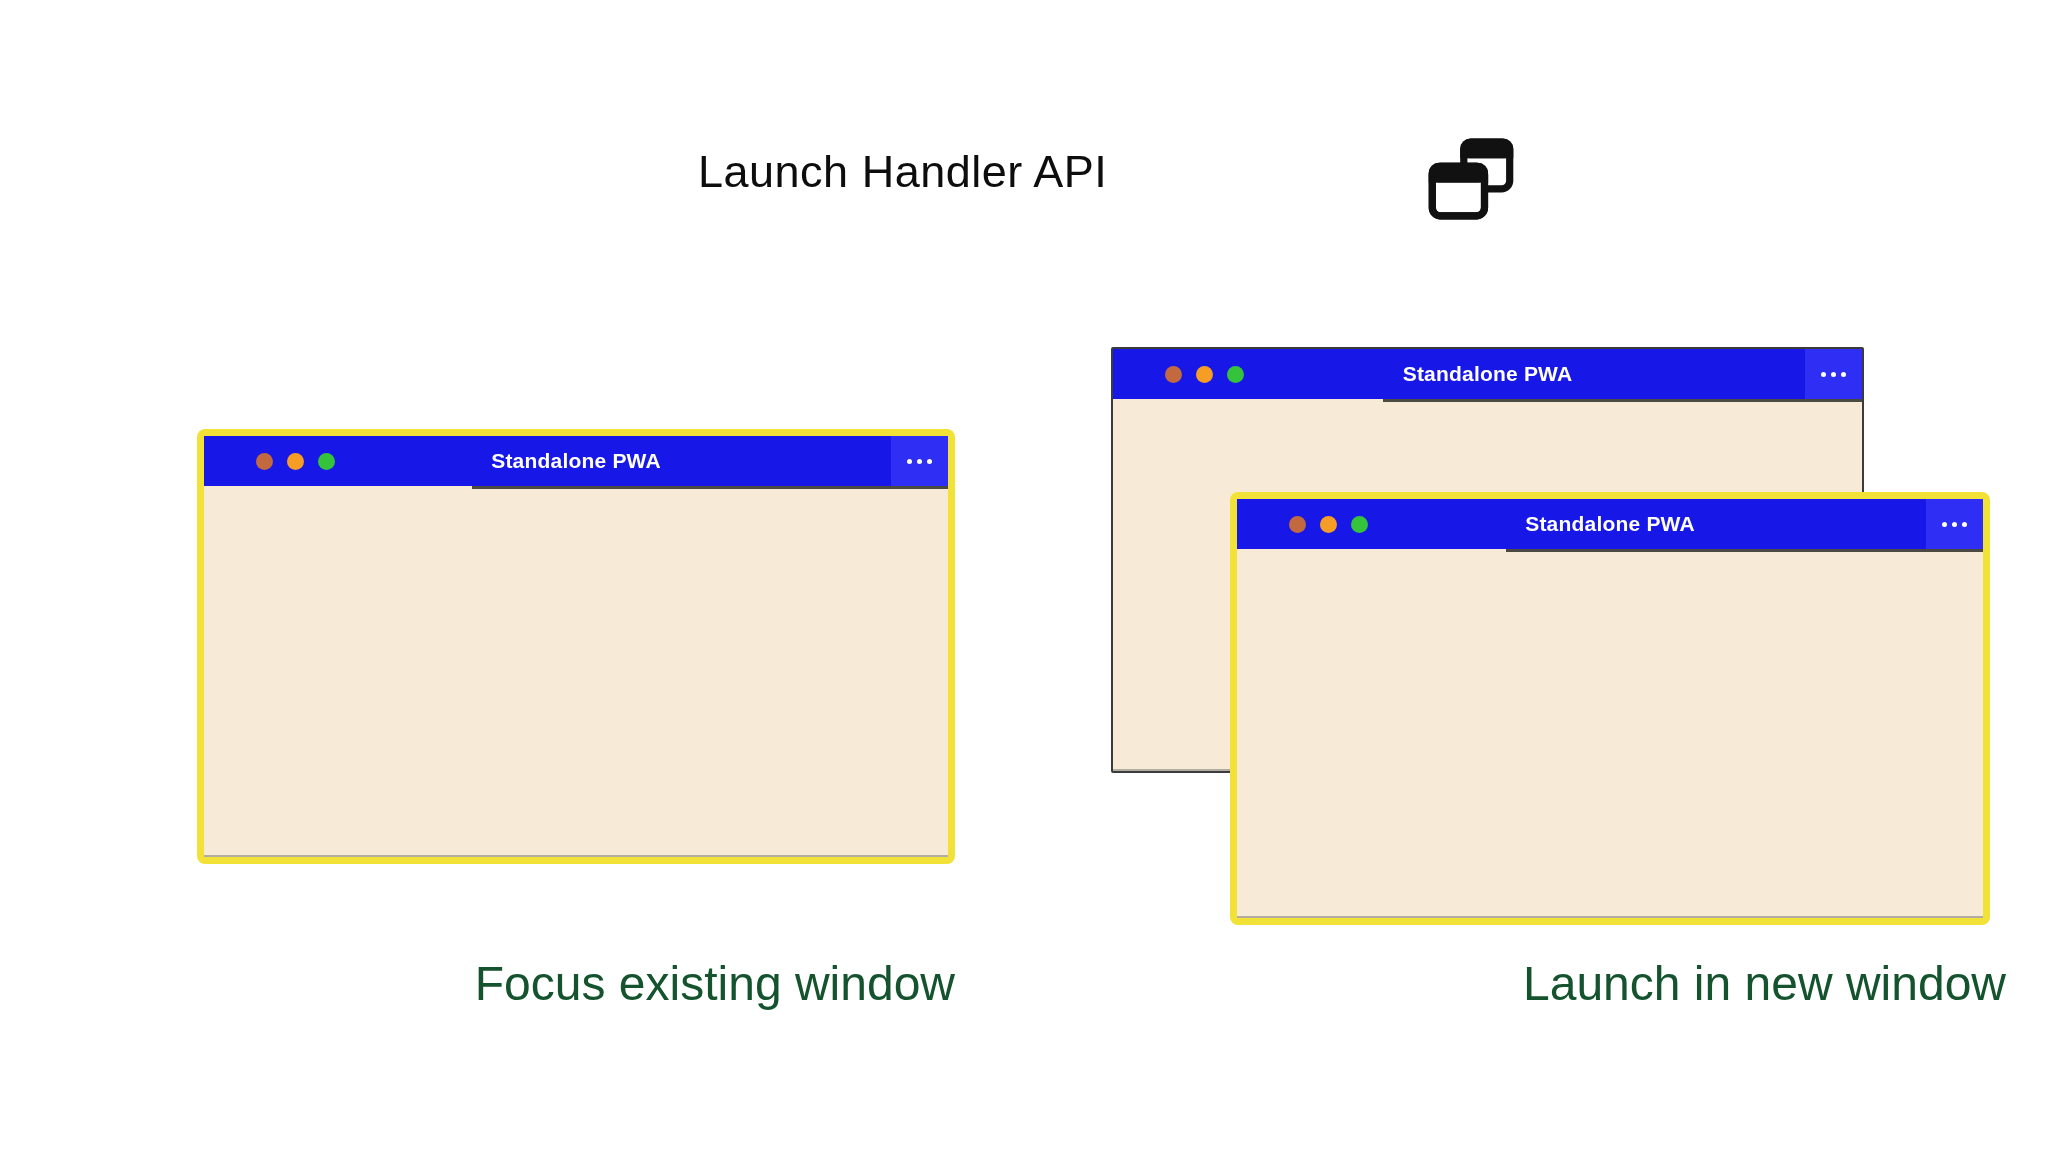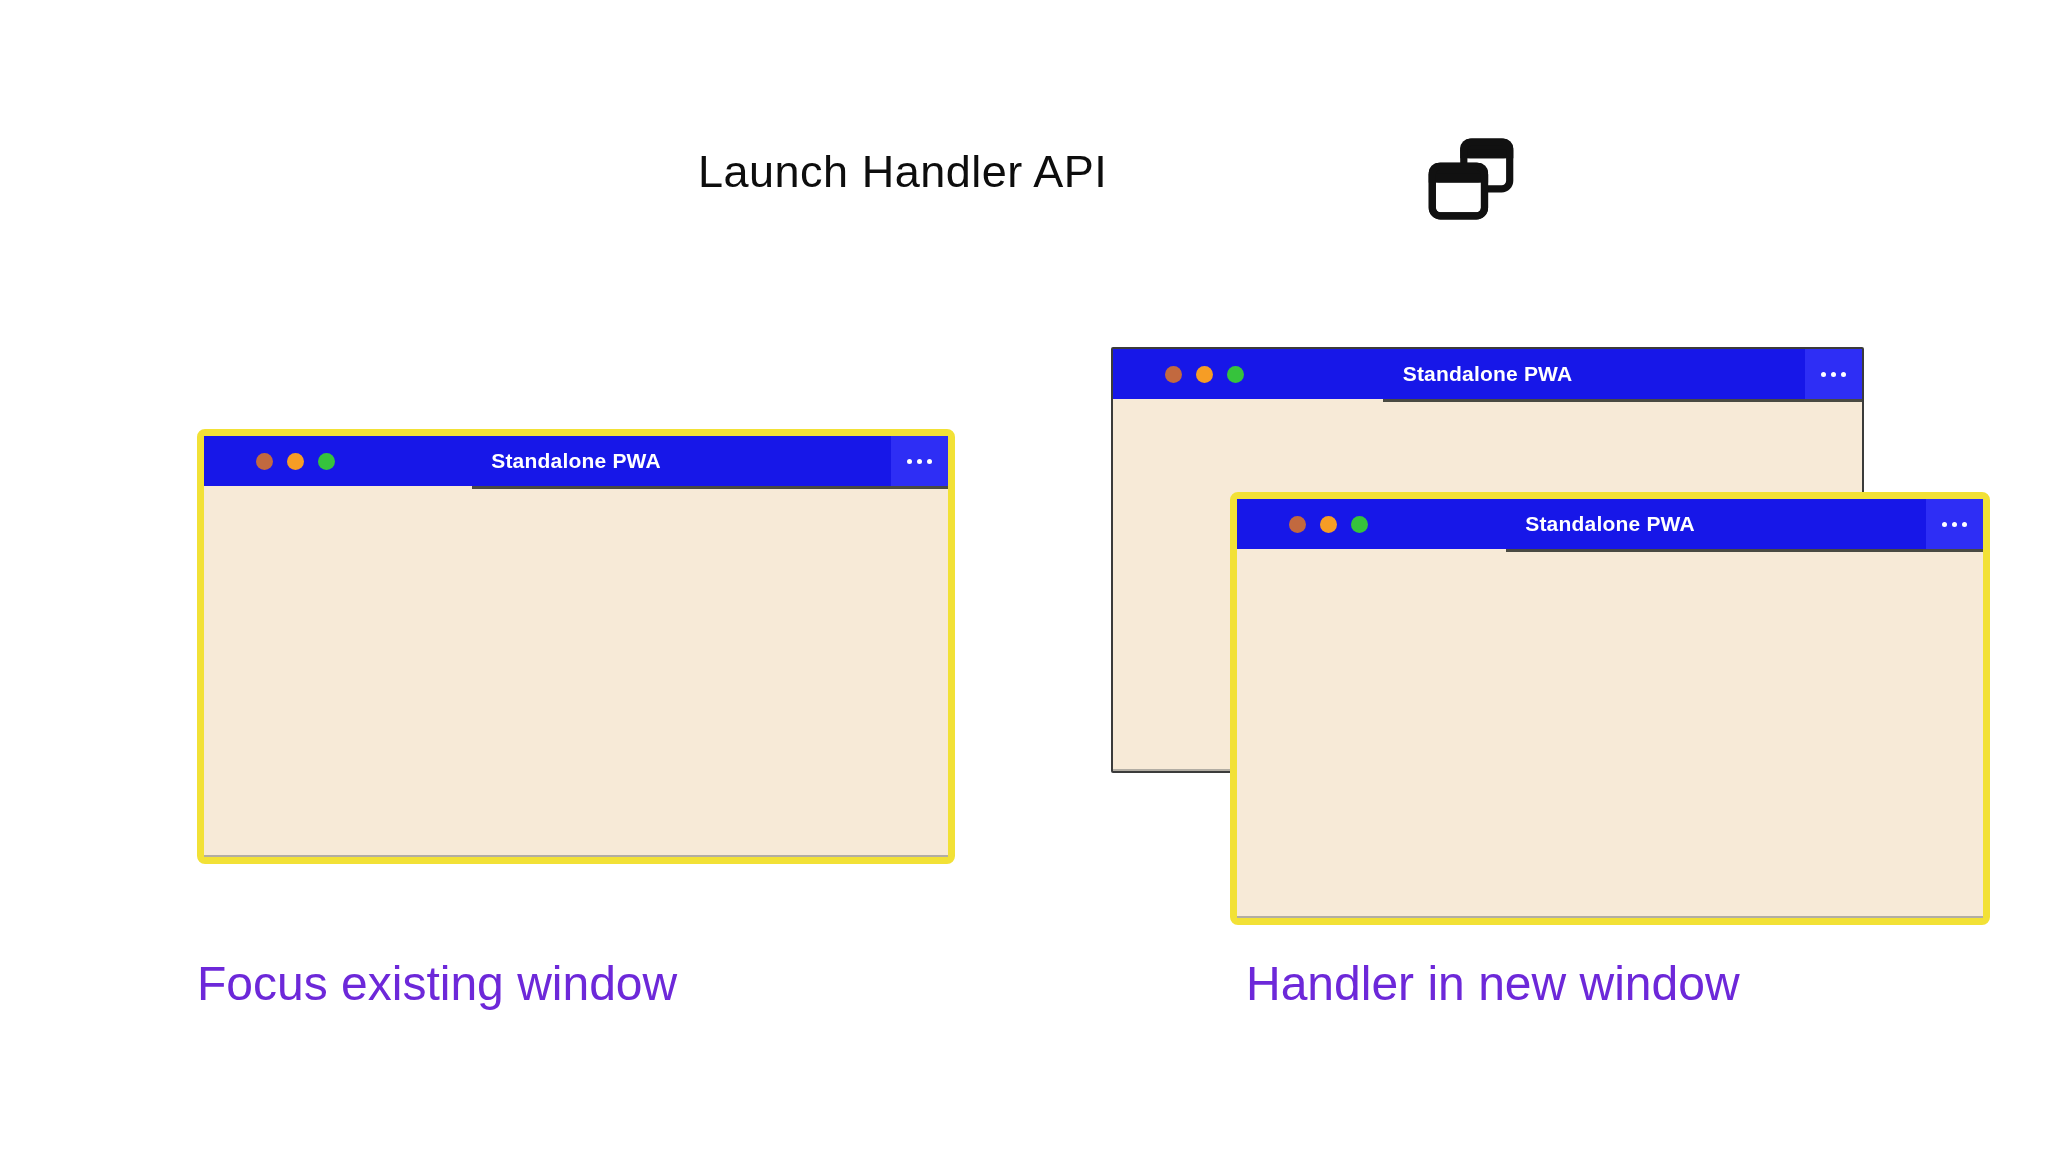--- a/index.html
+++ b/index.html
@@ -113,22 +113,22 @@
     background: #f7ead7;
     border-bottom: 2px solid #b2ada3;
   }
 
   
   .caption {
     position: absolute;
     top: 956px;
     font-size: 48px;
     font-weight: 400;
-    color: #6d28d9;
-    text-align: left;
+    color: #14532d;
+    text-align: right;
     white-space: nowrap;
   }
   .caption.left  { left: 197px;  width: 758px; }
   .caption.right { left: 1246px; width: 760px; }
 </style>
 </head>
 <body>
 
 <div class="canvas">
 
@@ -193,15 +193,15 @@
         <span class="menu-dot"></span>
         <span class="menu-dot"></span>
         <span class="menu-dot"></span>
       </div>
       <div class="bar-shadow"></div>
     </div>
     <div class="window-body"></div>
   </div>
 
   <div class="caption left">Focus existing window</div>
-  <div class="caption right">Handler in new window</div>
+  <div class="caption right">Launch in new window</div>
 
 </div>
 
 </body></html>

